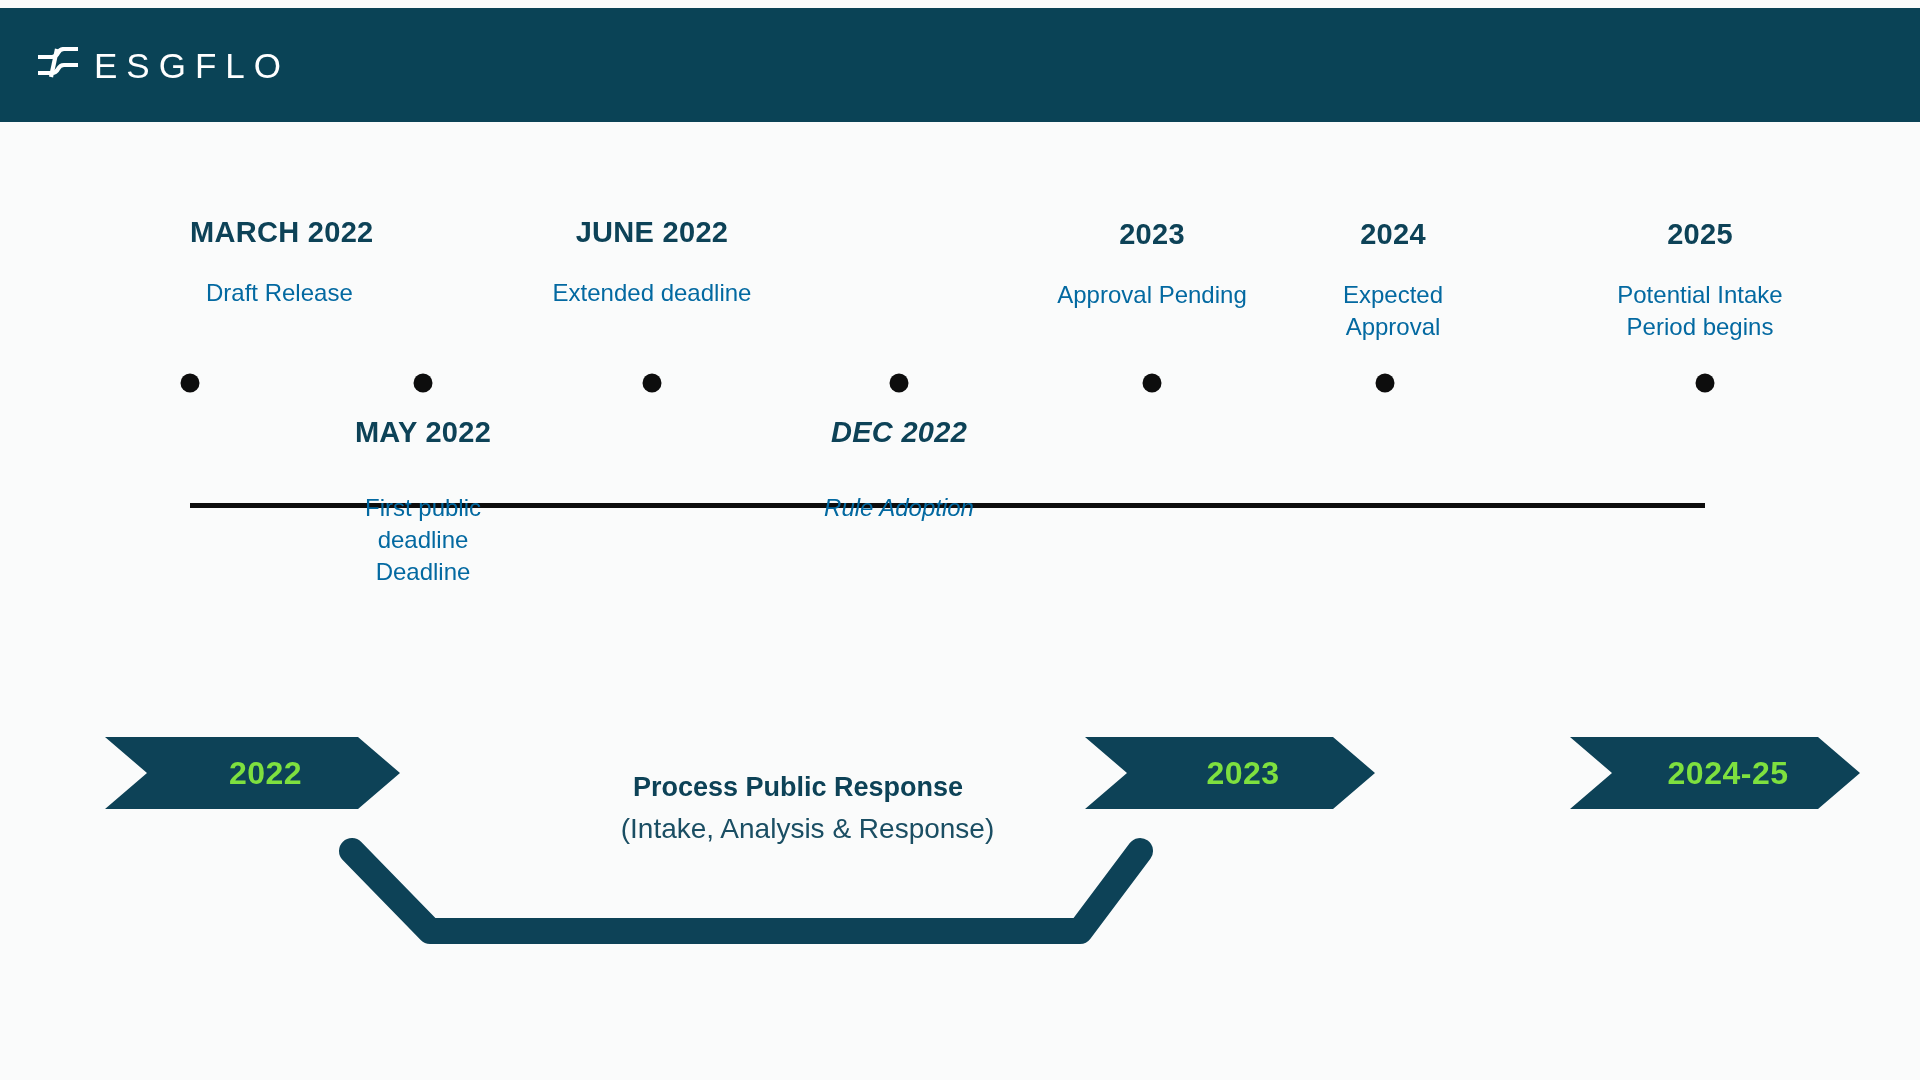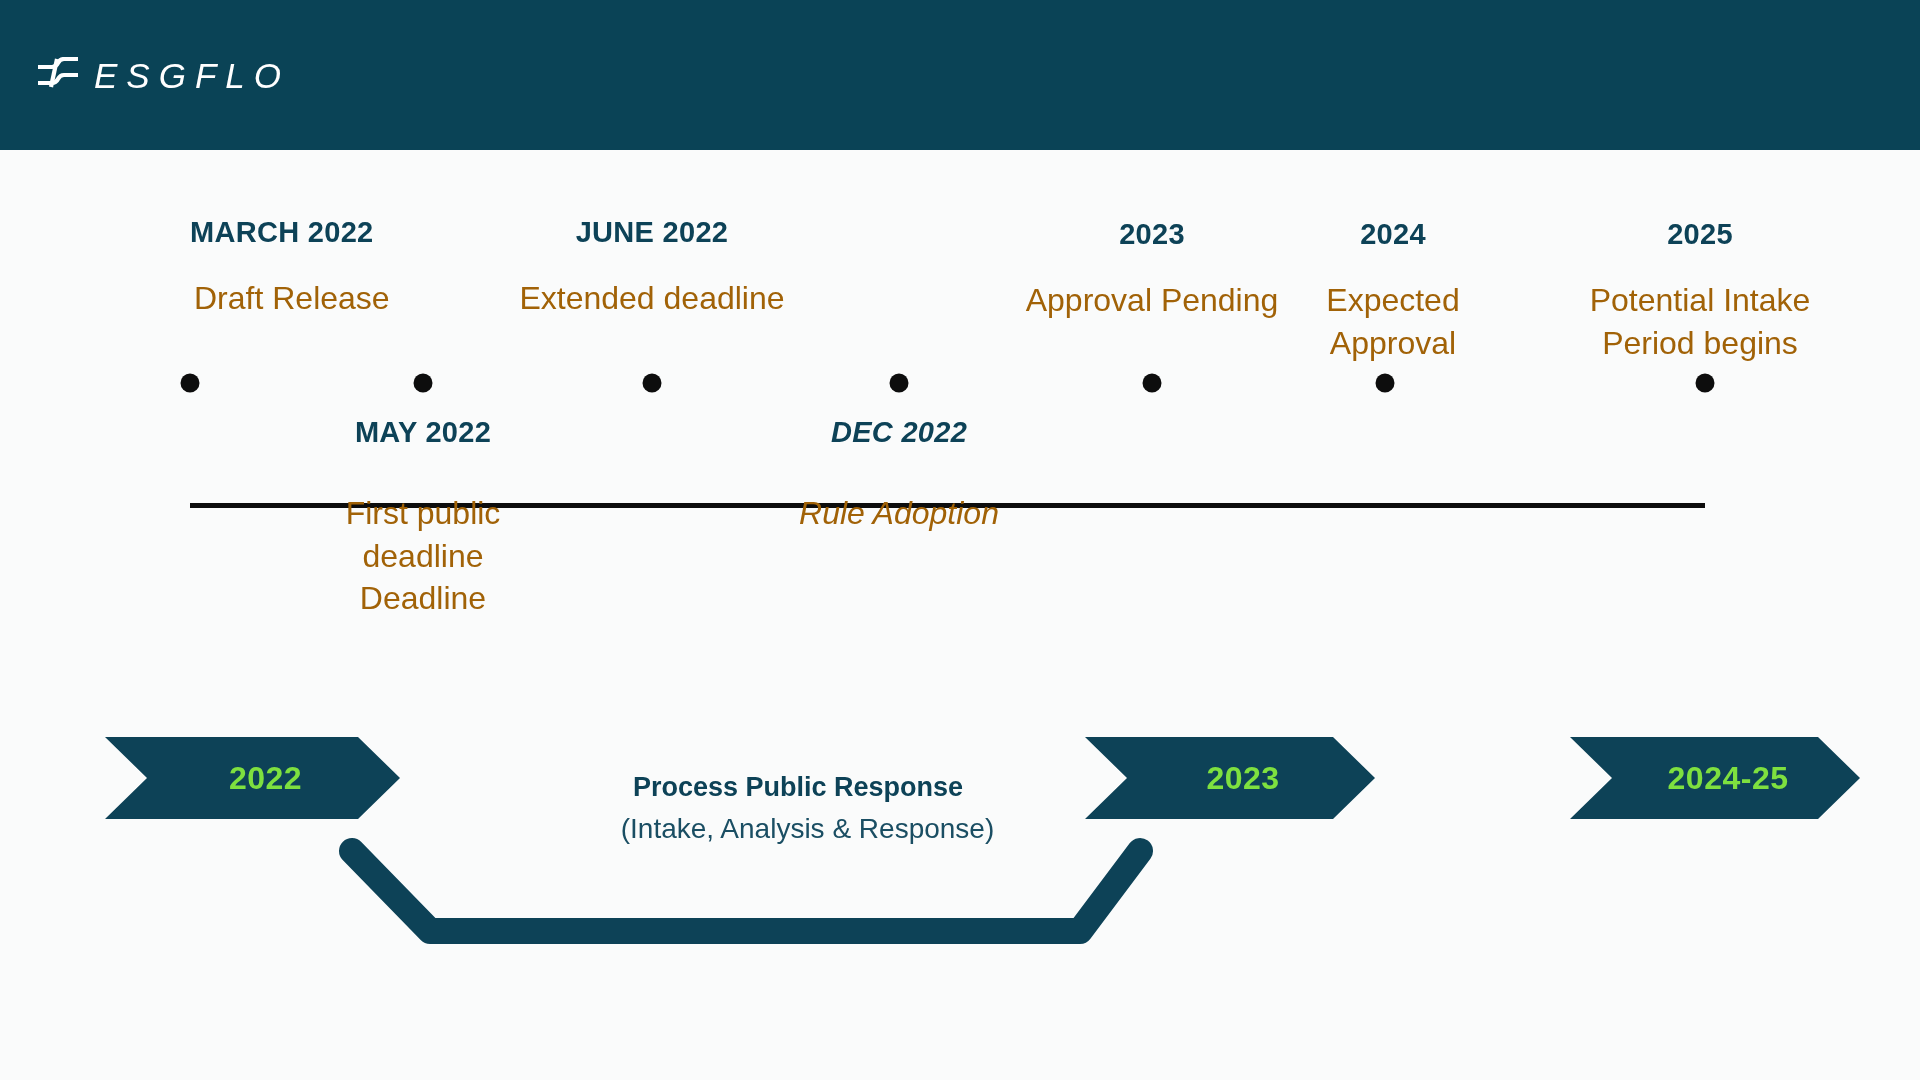--- a/index.html
+++ b/index.html
@@ -12,26 +12,25 @@
     height: 1080px;
     background: #fafbfb;
     font-family: "Liberation Sans", sans-serif;
     overflow: hidden;
     position: relative;
   }
 
   
   #app-header {
     position: absolute;
-    left: 0; top: 0;
-    width: 1920px;
-    height: 150px;
+    left: 0; top: 8px;
+    width: 1920px;
+    height: 114px;
     background: #0a4356;
     box-sizing: border-box;
-    font-style: italic;
   }
   #brand-lockup {
     position: absolute;
     left: 36px;
     top: 50%;
     transform: translateY(-50%);
     display: flex;
     align-items: center;
     gap: 14px;
   }
@@ -79,45 +78,45 @@
   }
   .milestone-date {
     color: #0d4257;
     font-size: 29px;
     font-weight: bold;
     letter-spacing: 0.3px;
     margin: 0;
     white-space: nowrap;
   }
   .milestone-desc {
-    color: #a16207;
-    font-size: 32px;
+    color: #0369a1;
+    font-size: 24px;
     font-weight: 400;
     line-height: 1.33;
-    margin: 4px;
+    margin: 16px;
   }
   
   .milestone.above .milestone-date { margin-bottom: 28px; }
   
   .milestone.below .milestone-date { margin-bottom: 43px; }
 
   .desc-narrow { width: 175px; margin-left: auto; margin-right: auto; }
   .desc-mid    { width: 230px; margin-left: auto; margin-right: auto; }
 
   
   #phase-section {
     position: absolute;
     left: 0;
     top: 652px;
     width: 1920px;
     height: 428px;
   }
   .phase-chevron {
     position: absolute;
-    height: 82px;
+    height: 72px;
     background: #0d4257;
     display: flex;
     align-items: center;
     justify-content: center;
     -webkit-clip-path: polygon(0 0, calc(100% - 42px) 0, 100% 50%, calc(100% - 42px) 100%, 0 100%, 42px 50%);
     clip-path: polygon(0 0, calc(100% - 42px) 0, 100% 50%, calc(100% - 42px) 100%, 0 100%, 42px 50%);
   }
   .phase-label {
     color: #7ee03f;
     font-size: 32px;

